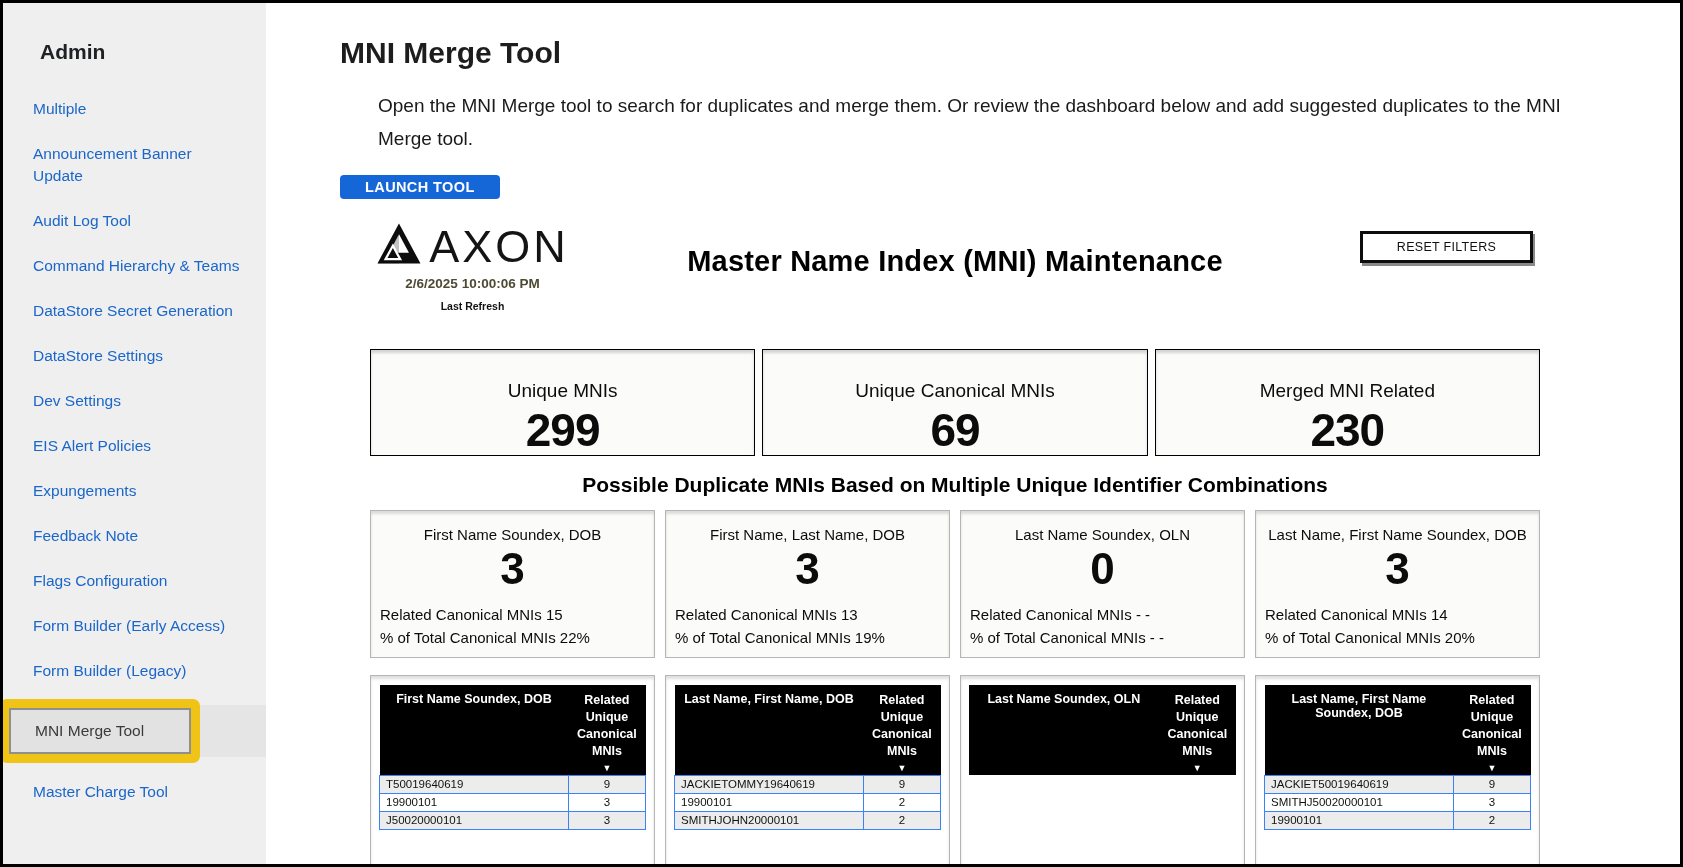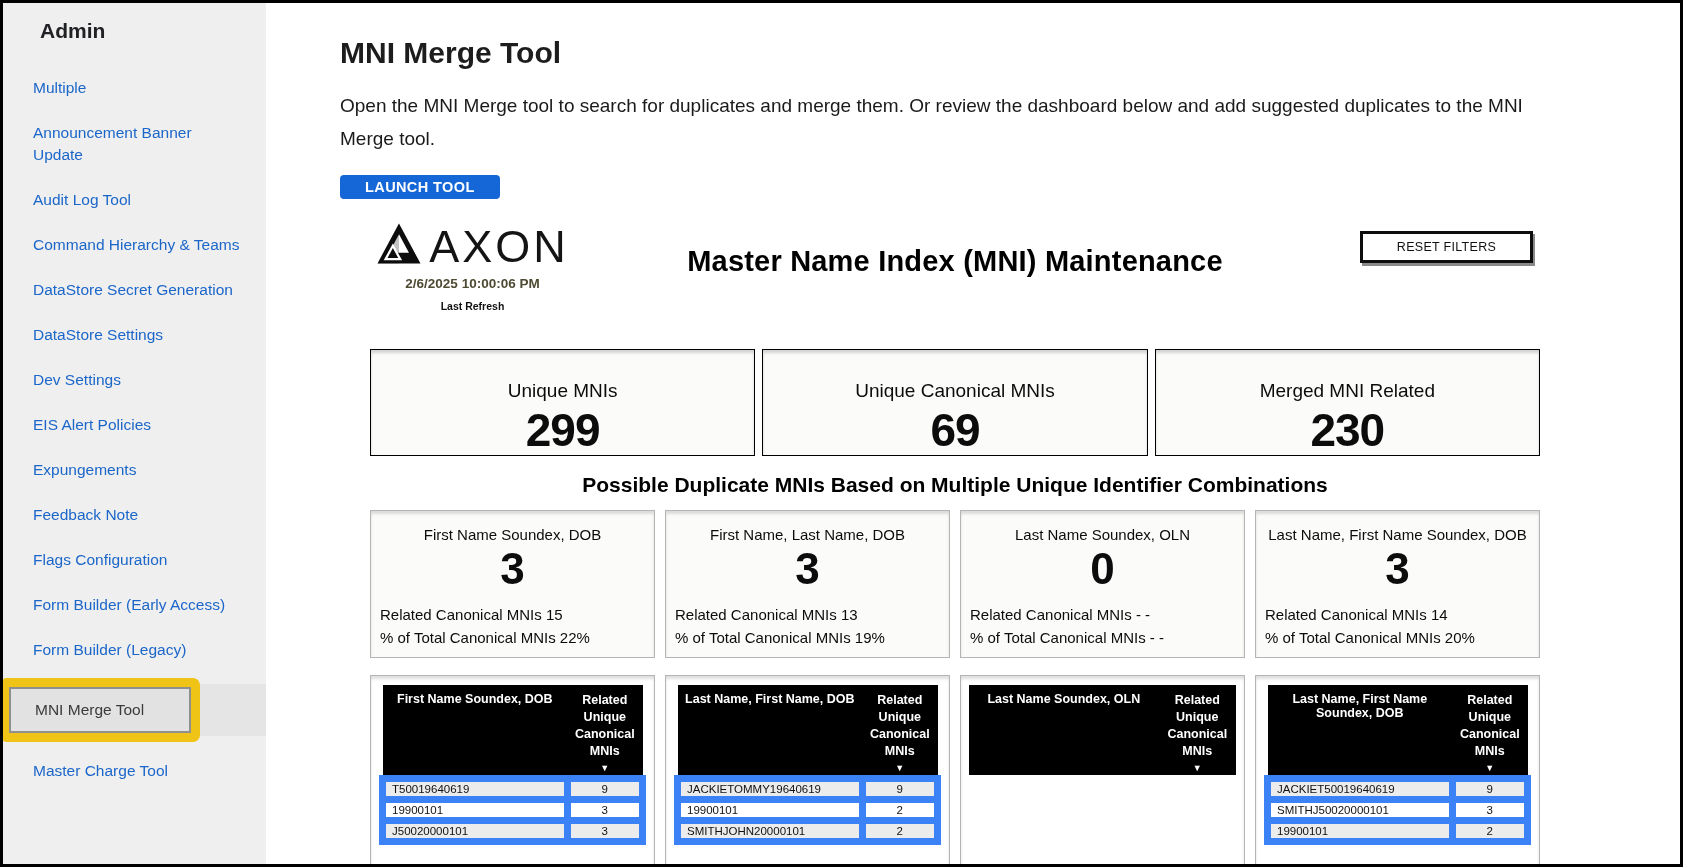--- a/index.html
+++ b/index.html
@@ -5,21 +5,21 @@
   * { box-sizing: border-box; }
   html,body { margin:0; padding:0; background:#fff; font-family:"Liberation Sans", sans-serif; }
   .frame {
     position:relative; width:1683px; height:867px;
     border:3px solid #000; background:#fff; overflow:hidden;
   }
 
   
   .sidebar {
     position:absolute; left:0; top:0; bottom:0; width:263px;
-    background:#efeff0; padding-top:16px;
+    background:#efeff0; padding-top:37px;
   }
   .admin-title { font-size:21px; font-weight:bold; color:#202124; padding-left:37px; margin-bottom:34px; }
   .nav-item {
     color:#1b66c9; font-size:15.5px; line-height:22px;
     margin:0 26px 23px 30px; cursor:pointer;
   }
   .selected-row {
     position:relative; height:52px; background:#e5e5e5;
     margin-top:14px; margin-bottom:6px;
   }
@@ -30,21 +30,21 @@
   .highlight-inner {
     width:100%; height:100%; background:#e2e2e2; border:2px solid #8f8f8f;
     display:flex; align-items:center; padding-left:24px;
     font-size:15.5px; color:#3a3a3a;
   }
   .bottom-item { margin-top:24px; }
 
   
   .main { position:absolute; left:337px; top:0; width:1340px; }
   .page-title { font-size:30px; font-weight:bold; color:#1d1d1d; margin-top:33px; }
-  .page-desc { font-size:19px; color:#1a1a1a; line-height:1.72; margin-top:20px; width:1190px; }
+  .page-desc { font-size:19px; color:#1a1a1a; line-height:1.72; margin-top:20px; width:1190px;margin-left:38px; }
   .launch-btn {
     margin-top:20px; background:#1566d6; color:#fff; border:none; border-radius:4px;
     font-family:"Liberation Sans", sans-serif;
     font-size:14.5px; font-weight:bold; letter-spacing:0.4px; padding:4px 25px; cursor:pointer;
   }
 
   
   .dashboard { position:relative; margin-left:30px; margin-top:22px; width:1170px; }
   .dash-header { position:relative; height:102px; }
   .logo-block { position:absolute; left:0; top:0; width:205px; text-align:center; }
@@ -86,21 +86,21 @@
   }
   table.mni { width:100%; border-collapse:collapse; table-layout:fixed; }
   table.mni thead th {
     background:#000; color:#fff; font-weight:bold; font-size:12.5px;
     vertical-align:top; padding-top:7px; height:75px; cursor:pointer;
   }
   th.c1 { width:71%; text-align:center; padding-left:4px; padding-right:4px; }
   th.c2 { width:29%; text-align:center; padding-left:2px; padding-right:2px; line-height:1.35; }
   .sort-arrow { display:block; font-size:9px; color:#fff; margin-top:2px; text-align:center; }
   table.mni tbody td {
-    border:7px solid #3b82f6; font-size:11.5px; color:#111;
+    border:1px solid #3b82f6; font-size:11.5px; color:#111;
     height:18px; padding:1px 6px; overflow:hidden; white-space:nowrap;
   }
   table.mni tbody td.val { text-align:center; padding:1px 2px; }
   table.mni tbody tr:nth-child(odd) { background:#ececec; }
   table.mni tbody tr:nth-child(even) { background:#fff; }
 </style>
 </head>
 <body>
 
 <div class="frame">

